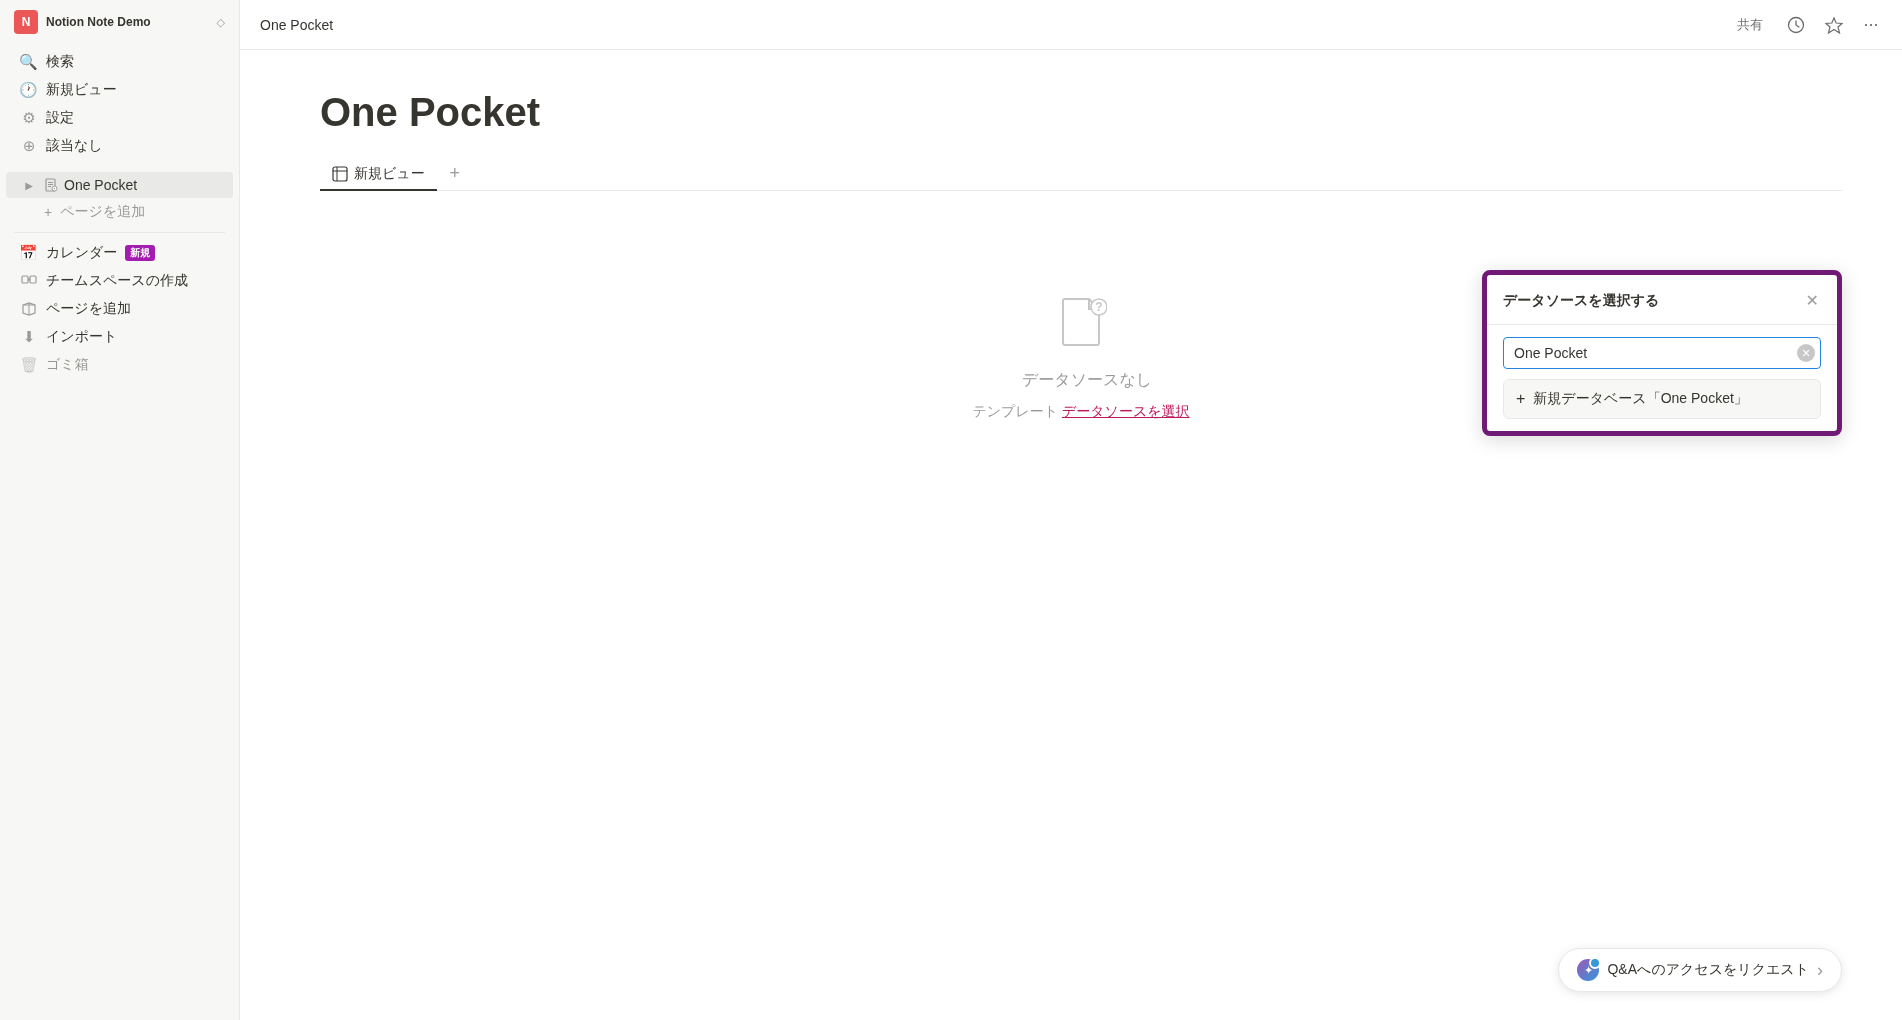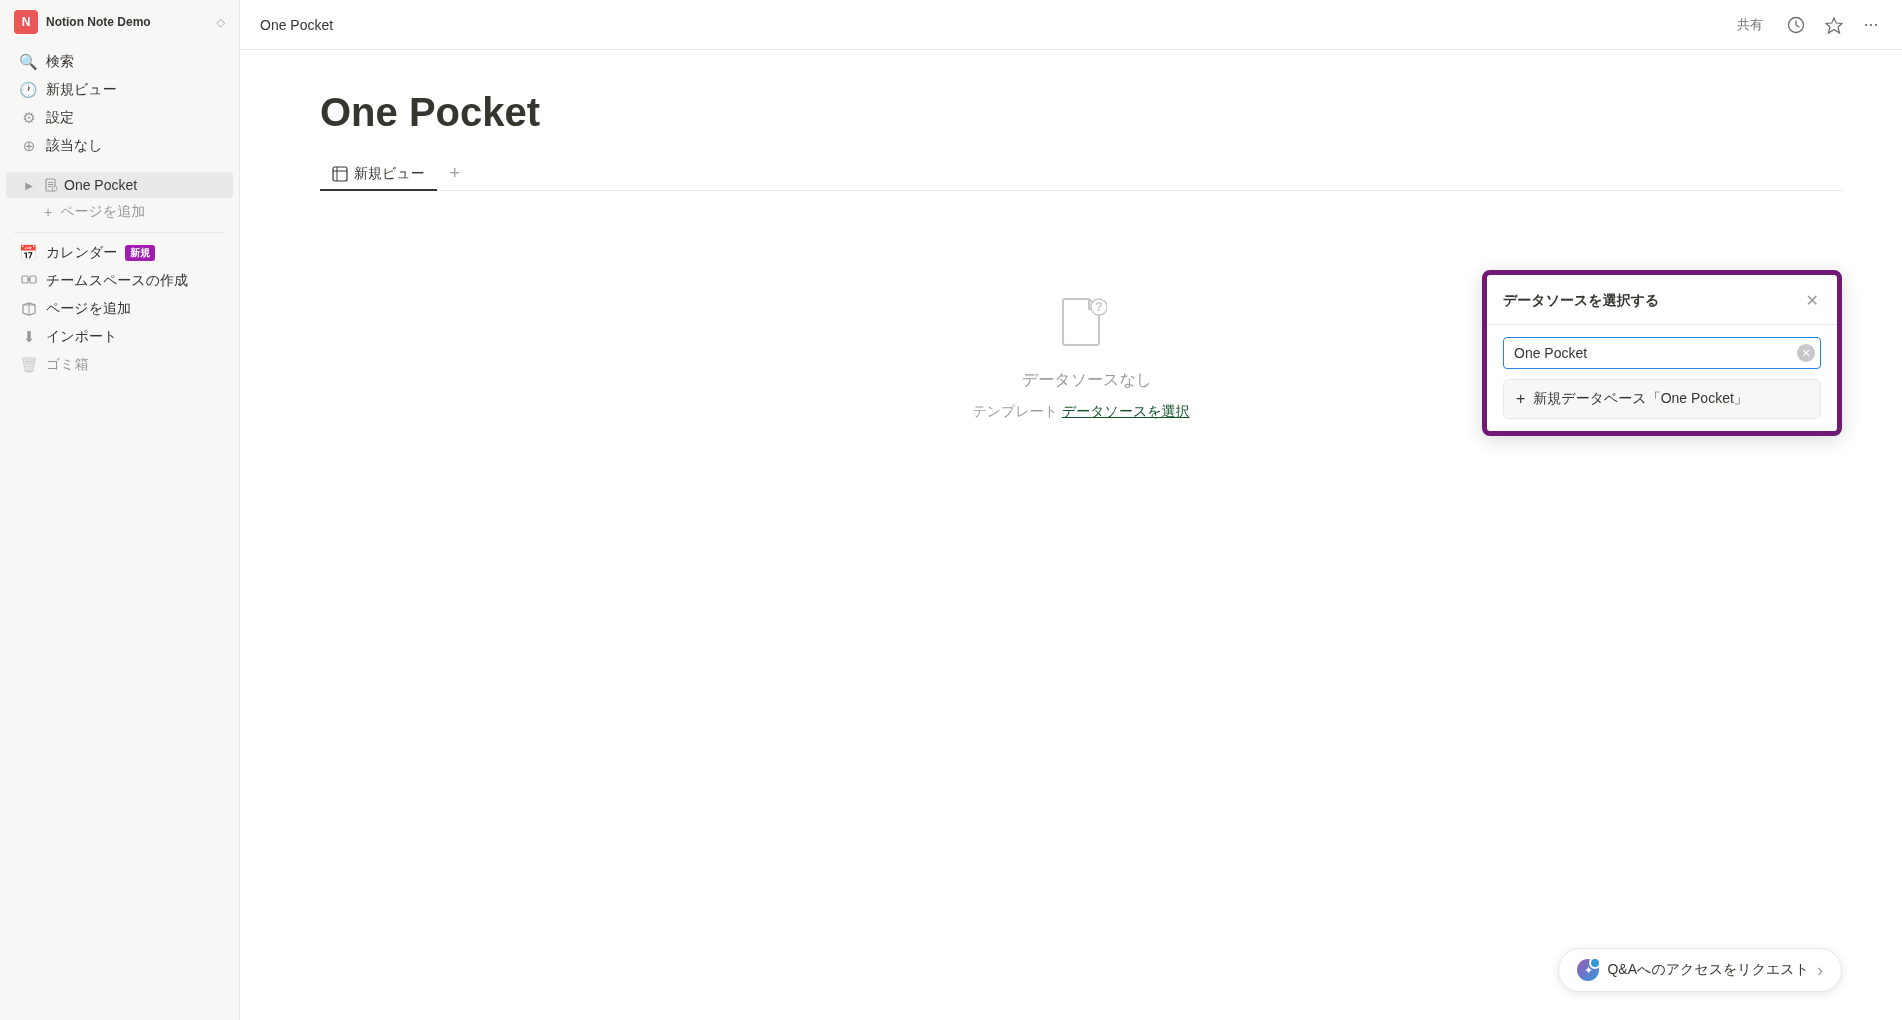--- a/index.html
+++ b/index.html
@@ -272,21 +272,21 @@
       color: #9b9b9b;
       margin-left: 12px;
     }
 
     .empty-subtitle {
       font-size: 14px;
       color: #9b9b9b;
     }
 
     .empty-subtitle a {
-      color: #14532d;
+      color: #be185d;
       text-decoration: underline;
     }
 
     
     .modal-overlay {
       position: absolute;
       top: 0; left: 0; right: 0; bottom: 0;
       z-index: 100;
       pointer-events: none;
     }

